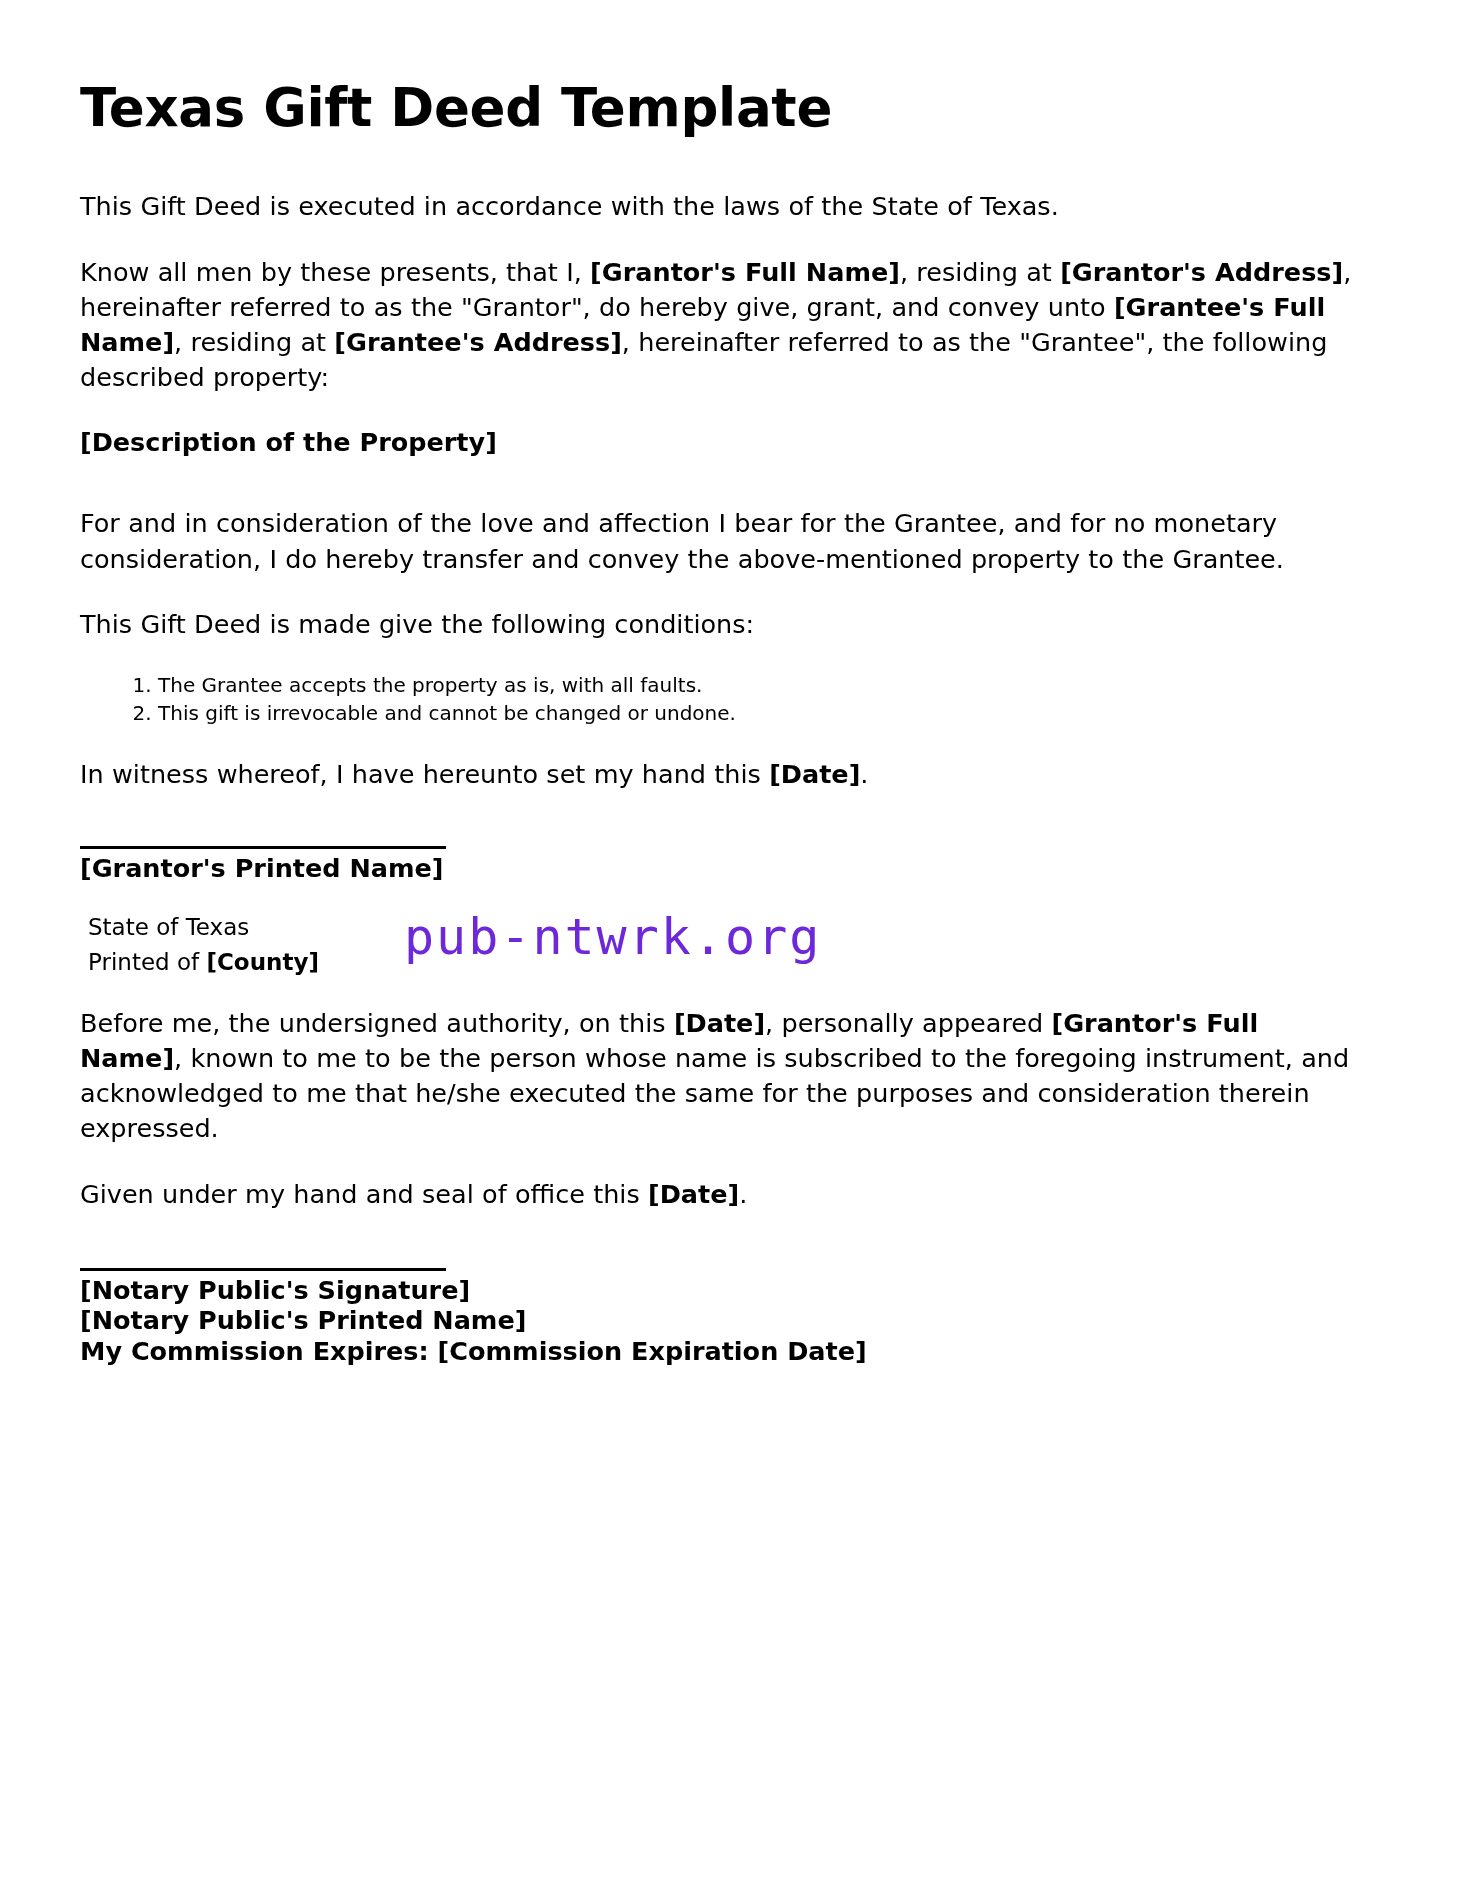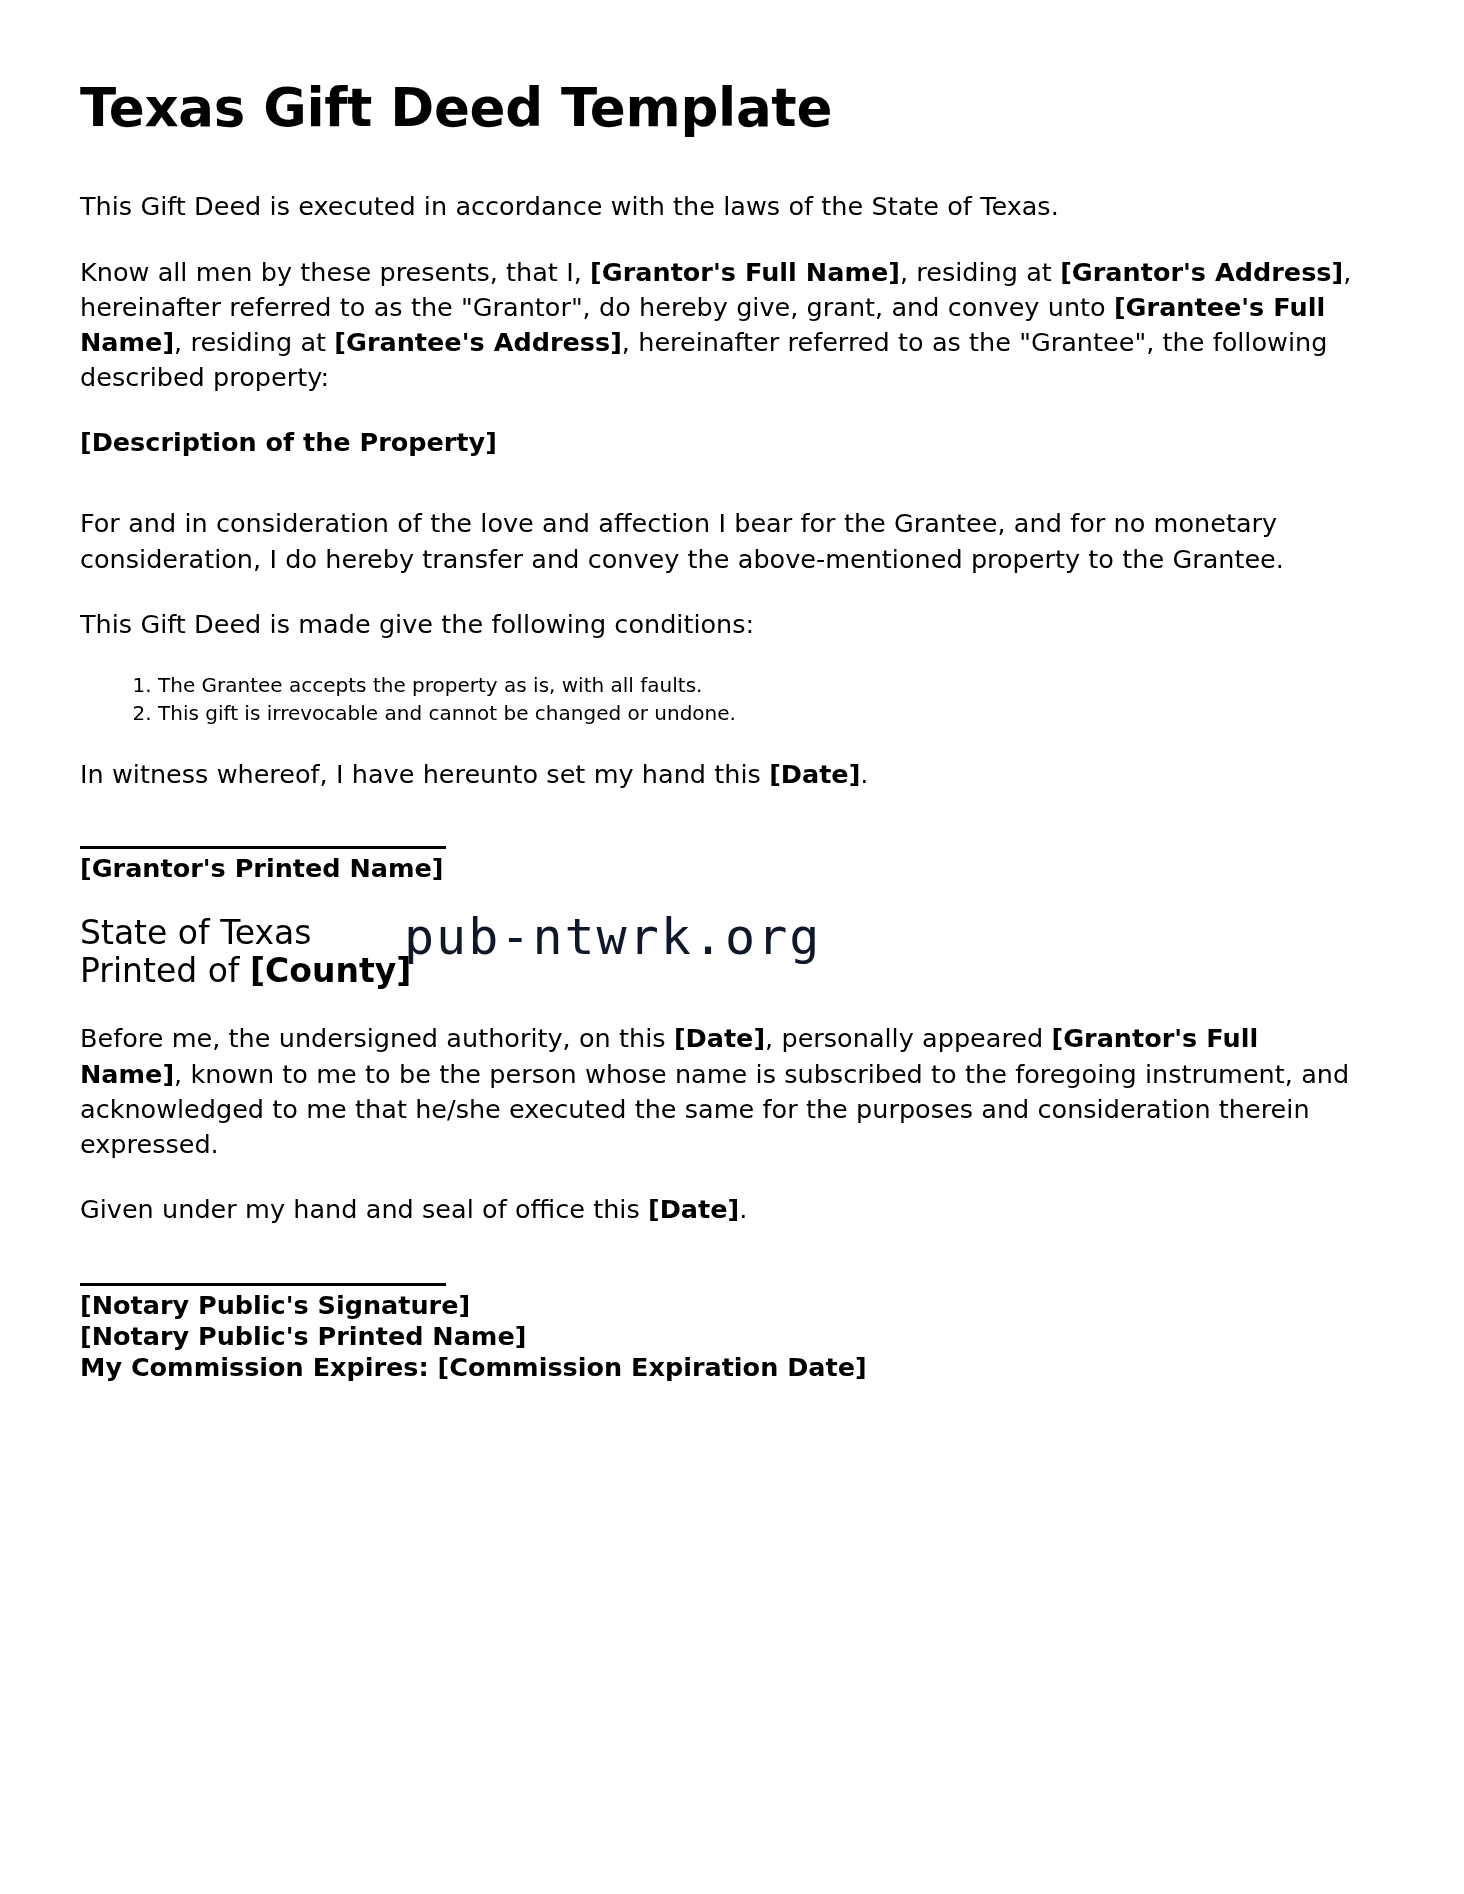--- a/index.html
+++ b/index.html
@@ -81,23 +81,23 @@
 
   .sig-label {
     font-size: 25.5px;
     font-weight: bold;
     line-height: 1.18;
     margin: 0;
     white-space: nowrap;
   }
 
   .venue {
-    font-size: 33px;
+    font-size: 23px;
     line-height: 1.18;
-    margin: 0;
+    margin: 8px;
   }
   .venue-block {
     margin: 30px 0 30px 0;
   }
 
   .sig-group {
     margin-bottom: 0;
   }
 
   .notary-group .sig-label {
@@ -105,21 +105,21 @@
   }
 
   .watermark {
     position: absolute;
     left: 404px;
     top: 912px;
     z-index: 3;
     font-family: "DejaVu Sans Mono", "Liberation Mono", monospace;
     font-size: 50px;
     letter-spacing: 2px;
-    color: #0f172a;
+    color: #6d28d9;
     white-space: nowrap;
     pointer-events: none;
     line-height: 1;
   }
 </style>
 </head>
 <body>
 
 <div class="page">
 

